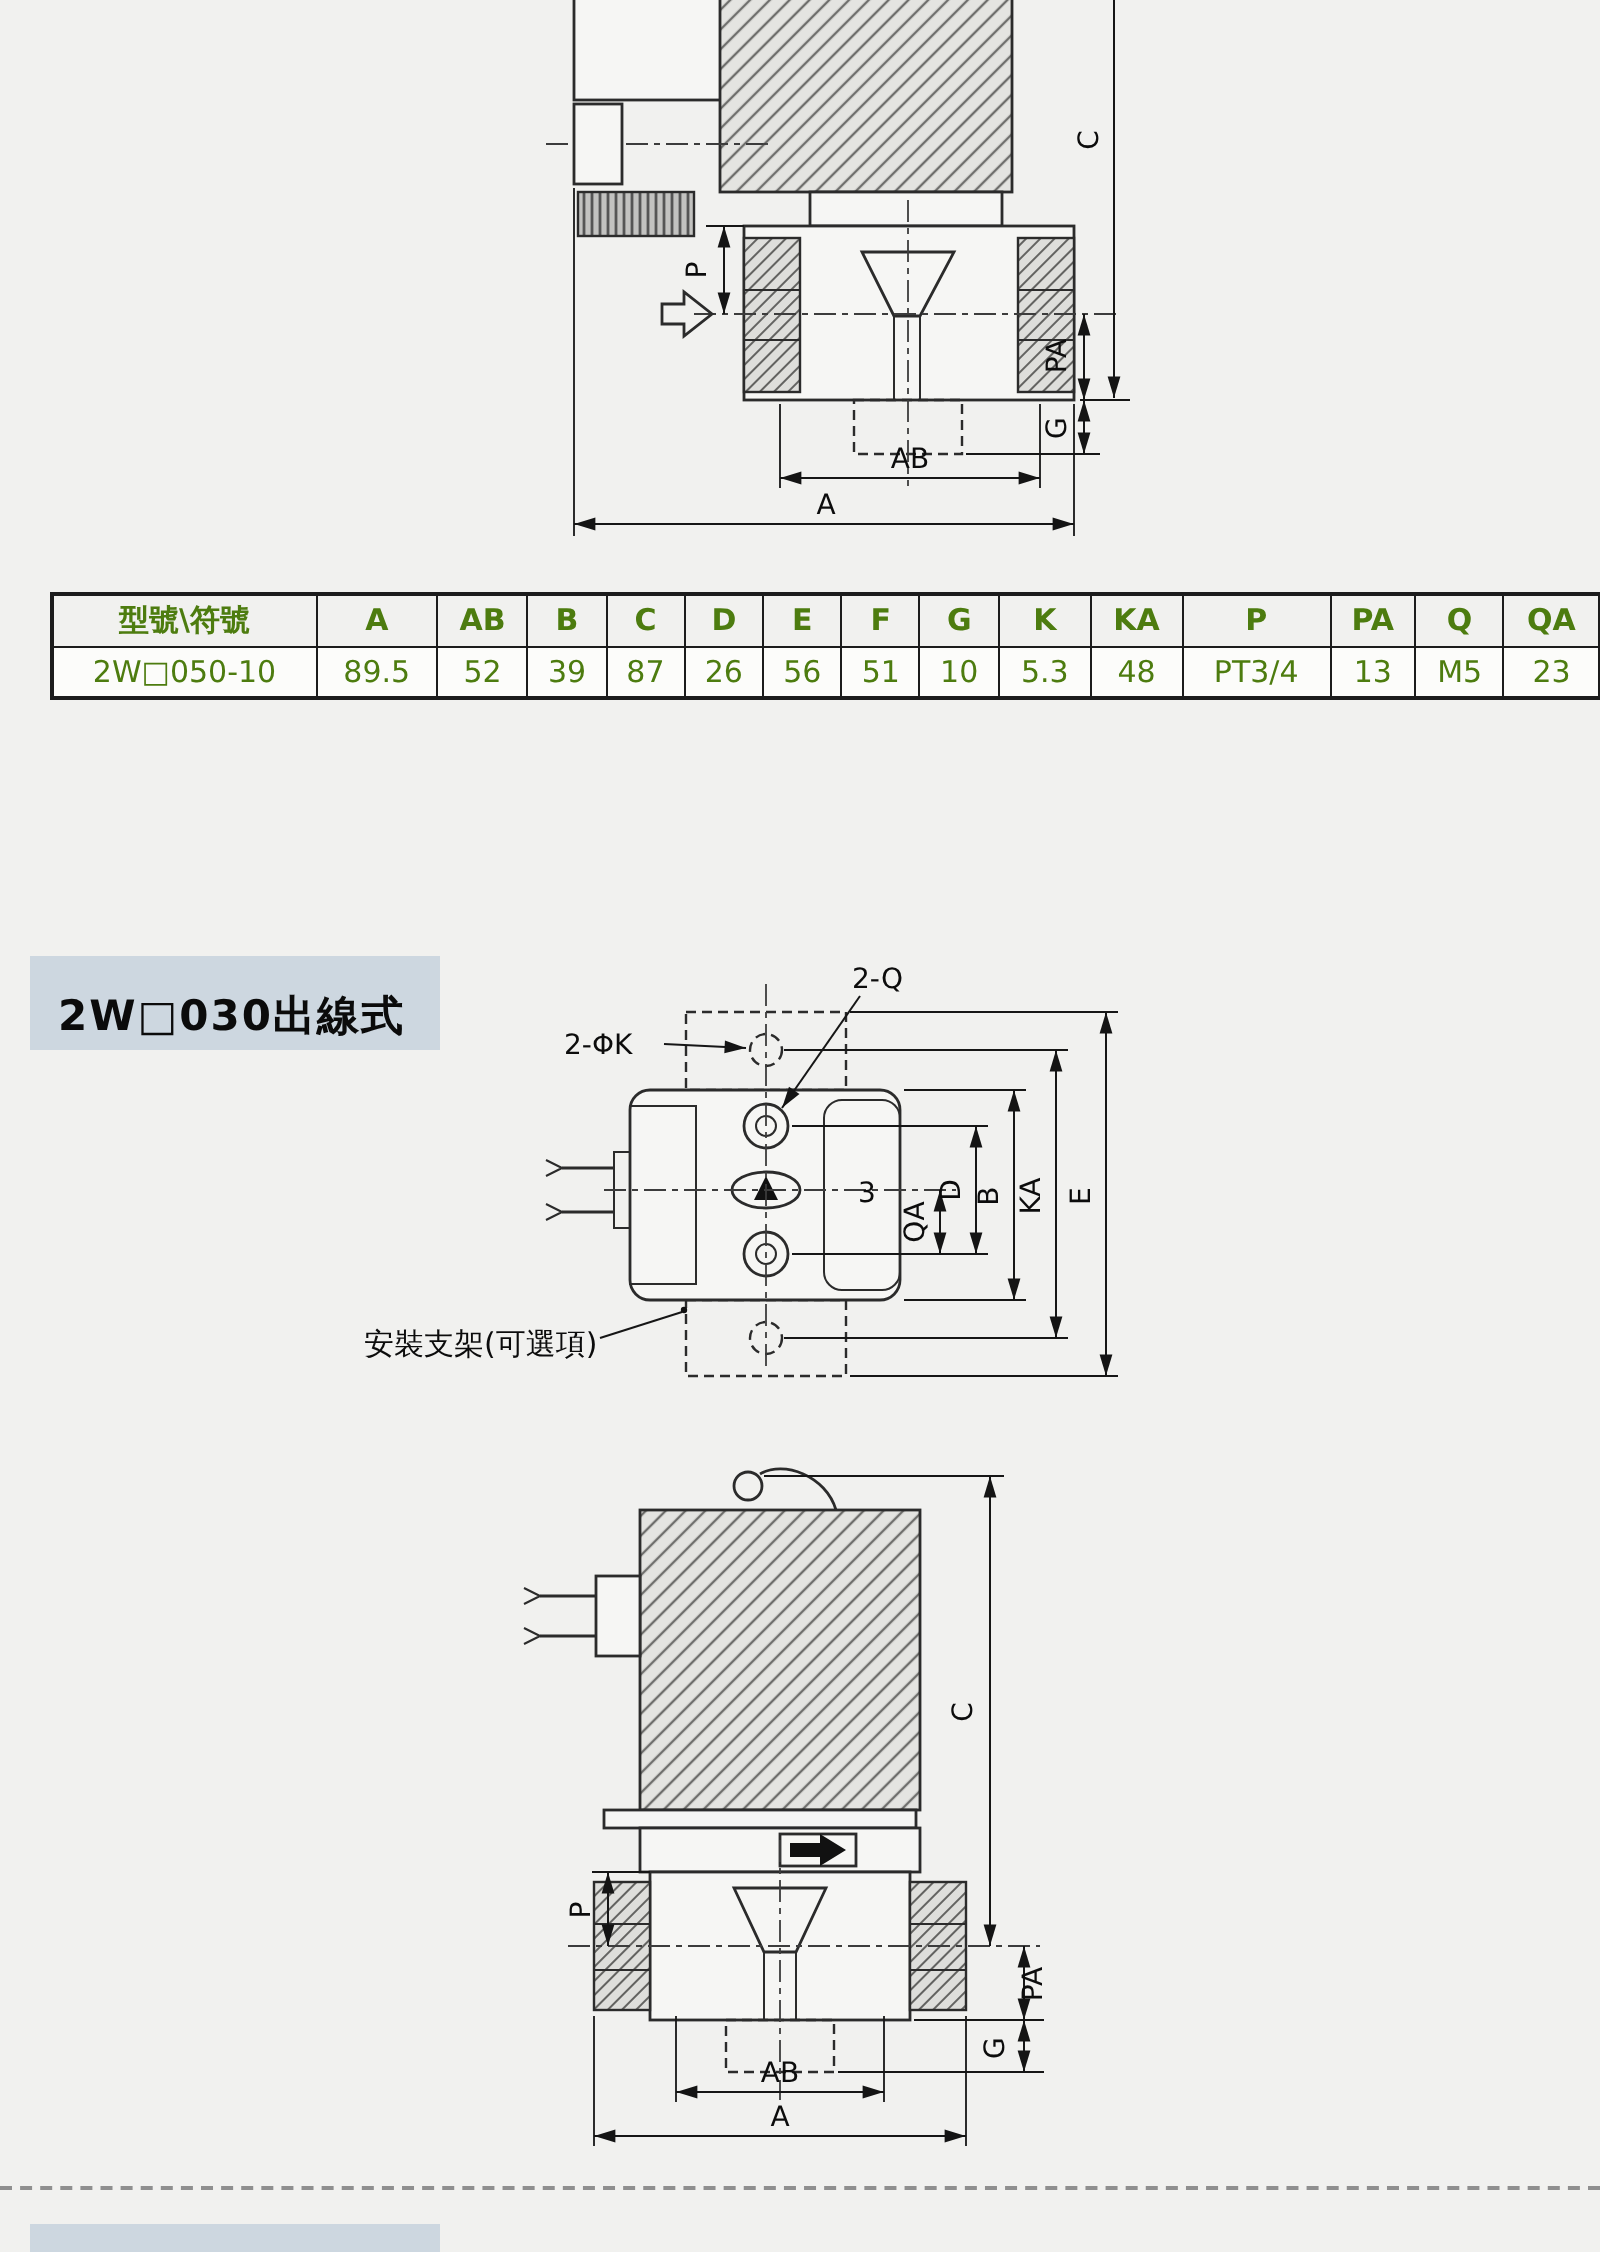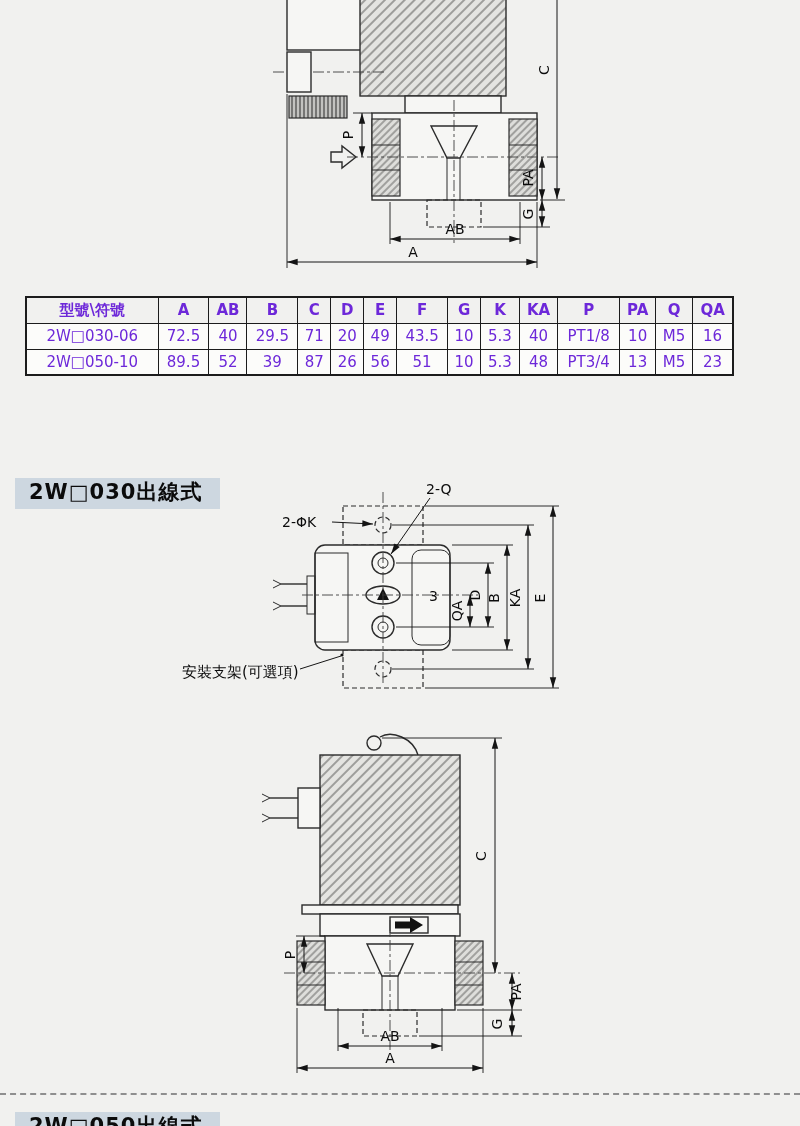--- a/index.html
+++ b/index.html
@@ -5,27 +5,27 @@
   * { margin:0; padding:0; box-sizing:border-box; }
   html,body { background:#e6e6e4; }
   .page {
     position:relative; width:800px; height:1126px; overflow:hidden;
     background:#f1f1ef; font-family:"DejaVu Sans", sans-serif; color:#111;
   }
   .drawing { position:absolute; }
   .section-header {
     position:absolute; left:15px; display:inline-block;
     background:#cdd7e0; color:#0b0b0b; font-size:21px; font-weight:bold;
-    padding:3px 18px 5px 14px; letter-spacing:1px; line-height:1.1;
+    padding:19px 18px 5px 14px; letter-spacing:1px; line-height:1.1;
     font-family:"DejaVu Sans", sans-serif; white-space:nowrap;
   }
   .dim-table {
-    position:absolute; left:25px; top:296px; width:709px;
+    position:absolute; left:25px; top:296px; width:776px;
     border-collapse:collapse; background:#fcfcfa;
-    font-size:15px; color:#6d28d9; border:2px solid #1c1c1c;
+    font-size:15px; color:#4d7c0f; border:2px solid #1c1c1c;
   }
   .dim-table th, .dim-table td {
     border:1.5px solid #1c1c1c; text-align:center; padding:2px 3px; height:26px;
     font-family:"DejaVu Sans", sans-serif;
   }
   .dim-table th { font-weight:bold; background:#f1f1ef; }
   .dim-table th:first-child { width:132px; }
   .dashed-sep {
     position:absolute; left:0; top:1093px; width:800px; height:0;
     border-top:2px dashed #8f8f8f;
@@ -140,37 +140,20 @@
           <th>K</th>
           <th>KA</th>
           <th>P</th>
           <th>PA</th>
           <th>Q</th>
           <th>QA</th>
         </tr>
     </thead>
     <tbody>
         <tr>
-          <td>2W□030-06</td>
-          <td>72.5</td>
-          <td>40</td>
-          <td>29.5</td>
-          <td>71</td>
-          <td>20</td>
-          <td>49</td>
-          <td>43.5</td>
-          <td>10</td>
-          <td>5.3</td>
-          <td>40</td>
-          <td>PT1/8</td>
-          <td>10</td>
-          <td>M5</td>
-          <td>16</td>
-        </tr>
-        <tr>
           <td>2W□050-10</td>
           <td>89.5</td>
           <td>52</td>
           <td>39</td>
           <td>87</td>
           <td>26</td>
           <td>56</td>
           <td>51</td>
           <td>10</td>
           <td>5.3</td>

